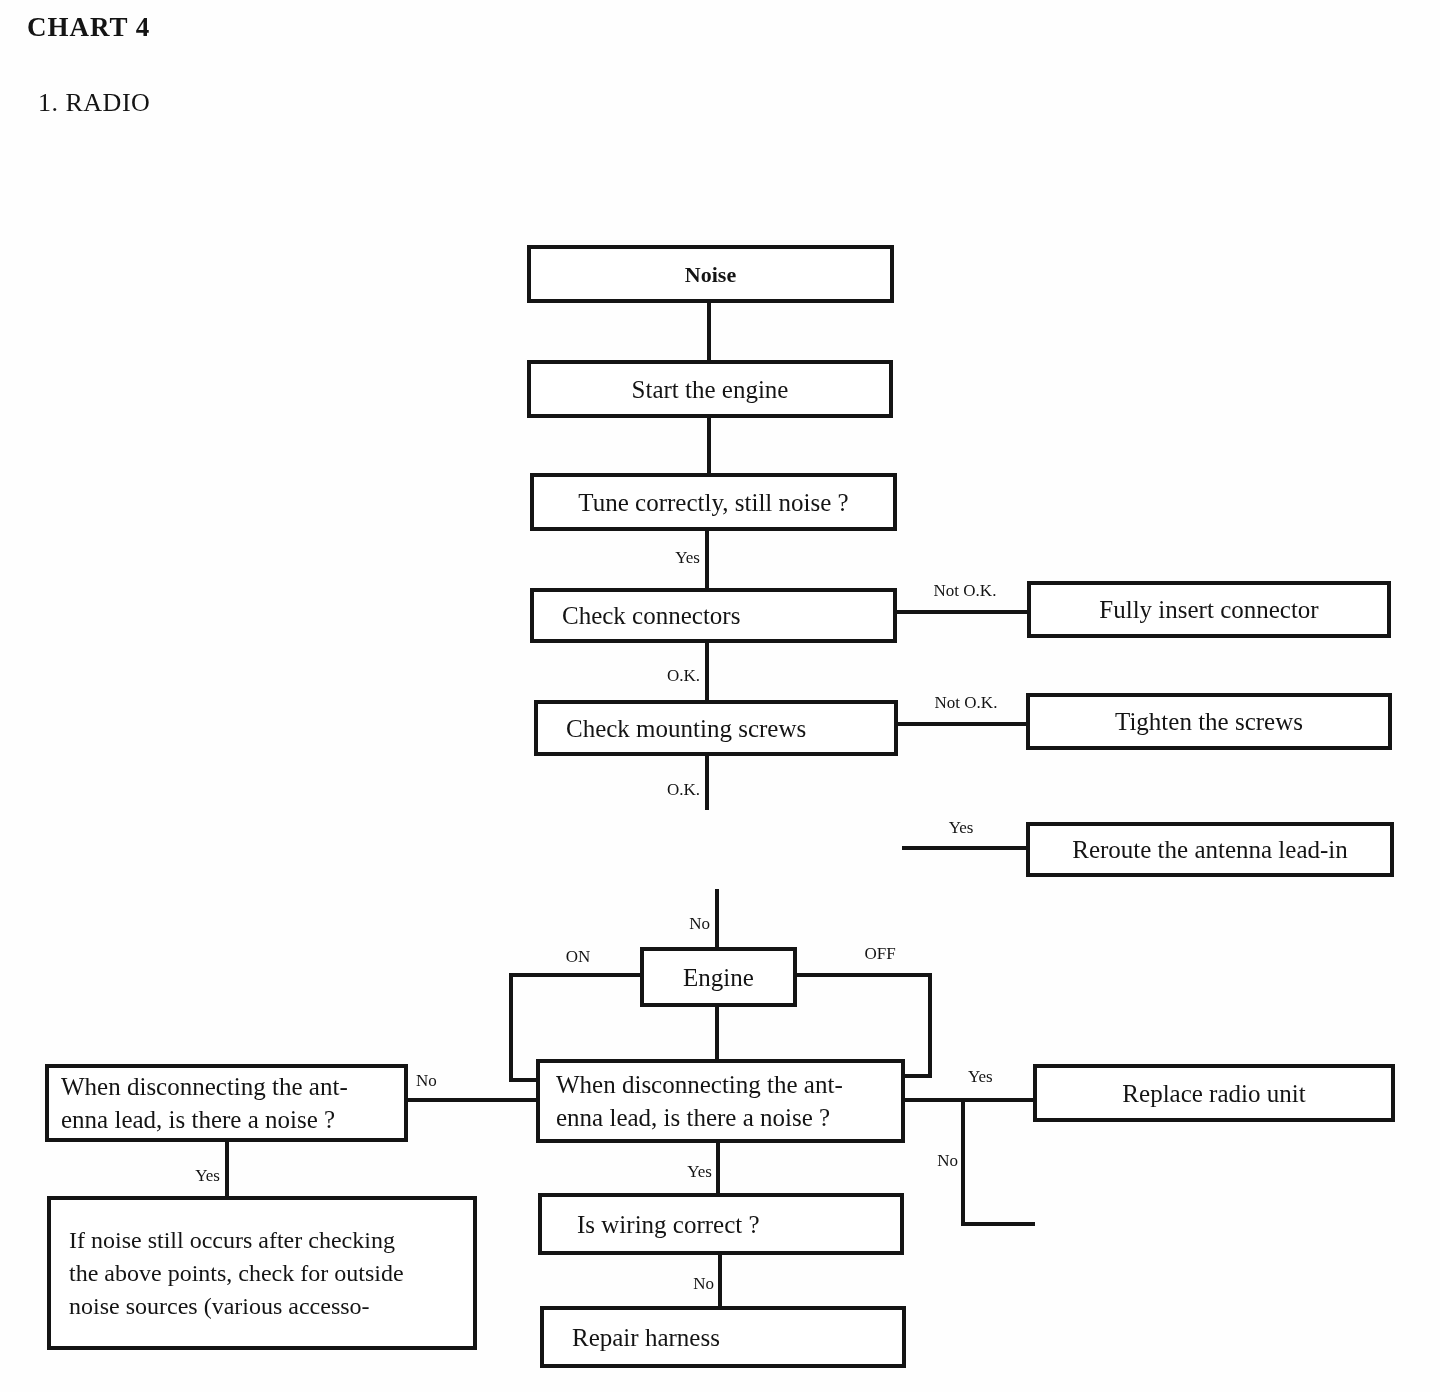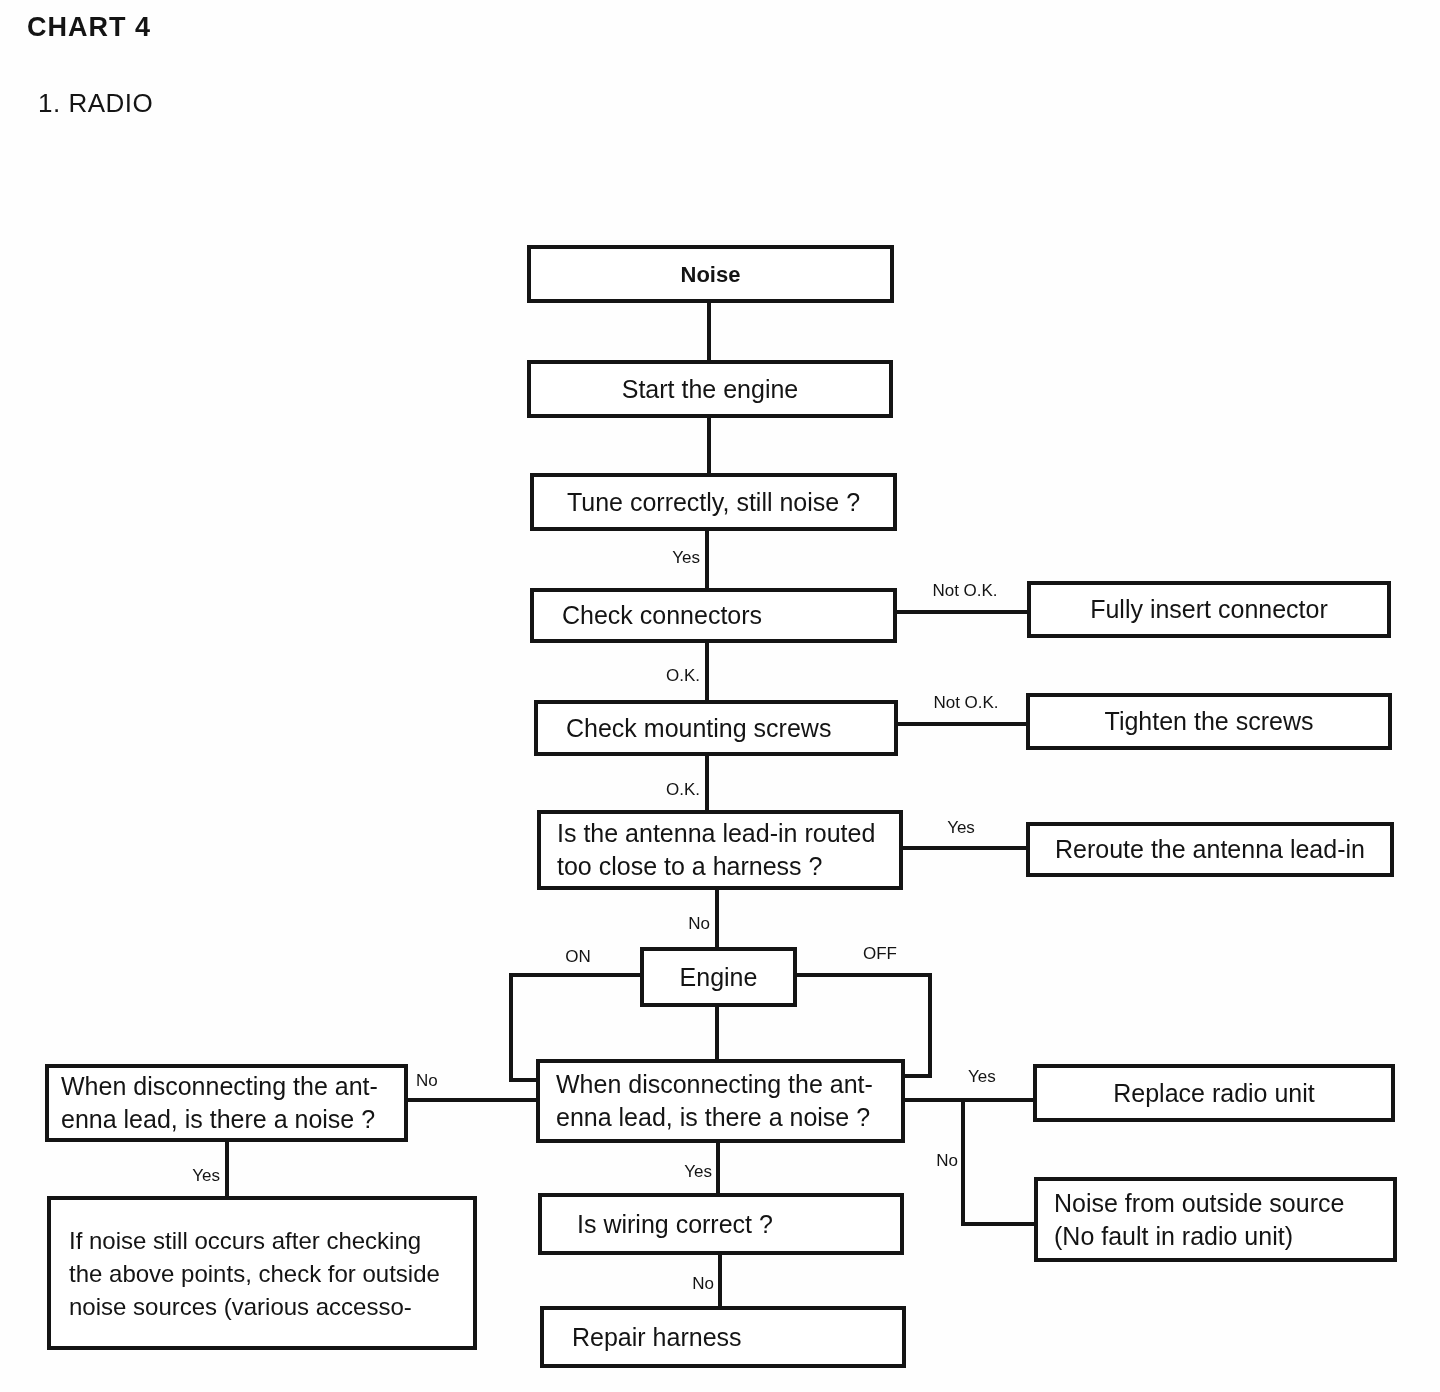--- a/index.html
+++ b/index.html
@@ -1,18 +1,18 @@
 <!DOCTYPE html>
 <html><head>
 <meta charset="utf-8">
 <style>
   html,body{margin:0;padding:0;background:#ffffff;}
   #canvas{
     position:relative;width:1440px;height:1392px;background:#fefefe;
-    font-family:Liberation Sans, sans-serif;color:#141414;overflow:hidden;
+    font-family:Liberation Serif, serif;color:#141414;overflow:hidden;
   }
   .title{position:absolute;left:27px;top:12px;font-size:27px;font-weight:bold;letter-spacing:1px;}
   .subtitle{position:absolute;left:38px;top:88px;font-size:26px;letter-spacing:0.5px;}
   .node{
     position:absolute;background:#ffffff;border:4px solid #141414;box-sizing:border-box;
     display:flex;flex-direction:column;justify-content:center;font-size:25px;line-height:33px;
   }
   .node.c{align-items:center;text-align:center;}
   .node.l{align-items:flex-start;text-align:left;}
   .node .line{display:block;white-space:nowrap;}
@@ -94,40 +94,32 @@
   <div class="subtitle">1. RADIO</div>
 
   <div class="node c" id="n-noise">Noise</div>
   <div class="node c" id="n-start">Start the engine</div>
   <div class="node c" id="n-tune">Tune correctly, still noise ?</div>
   <div class="node l" id="n-connectors">Check connectors</div>
   <div class="node c" id="n-insert">Fully insert connector</div>
   <div class="node l" id="n-screws">Check mounting screws</div>
   <div class="node c" id="n-tighten">Tighten the screws</div>
 
-  <div class="node l" id="n-antenna">
-    <span class="line">Is the antenna lead-in routed</span>
-    <span class="line">too close to a harness ?</span>
-  </div>
   <div class="node c" id="n-reroute">Reroute the antenna lead-in</div>
   <div class="node c" id="n-engine">Engine</div>
 
   <div class="node l" id="n-leftdisc">
     <span class="line">When disconnecting the ant-</span>
     <span class="line">enna lead, is there a noise ?</span>
   </div>
   <div class="node l" id="n-centerdisc">
     <span class="line">When disconnecting the ant-</span>
     <span class="line">enna lead, is there a noise ?</span>
   </div>
   <div class="node c" id="n-replace">Replace radio unit</div>
-  <div class="node l" id="n-outside">
-    <span class="line">Noise from outside source</span>
-    <span class="line">(No fault in radio unit)</span>
-  </div>
   <div class="node l" id="n-bigleft">
     <span class="line">If noise still occurs after checking</span>
     <span class="line">the above points, check for outside</span>
     <span class="line">noise sources (various accesso-</span>
   </div>
   <div class="node l" id="n-wiring">Is wiring correct ?</div>
   <div class="node l" id="n-repair">Repair harness</div>
 
   <div class="v" id="c-v1"></div>
   <div class="v" id="c-v2"></div>

